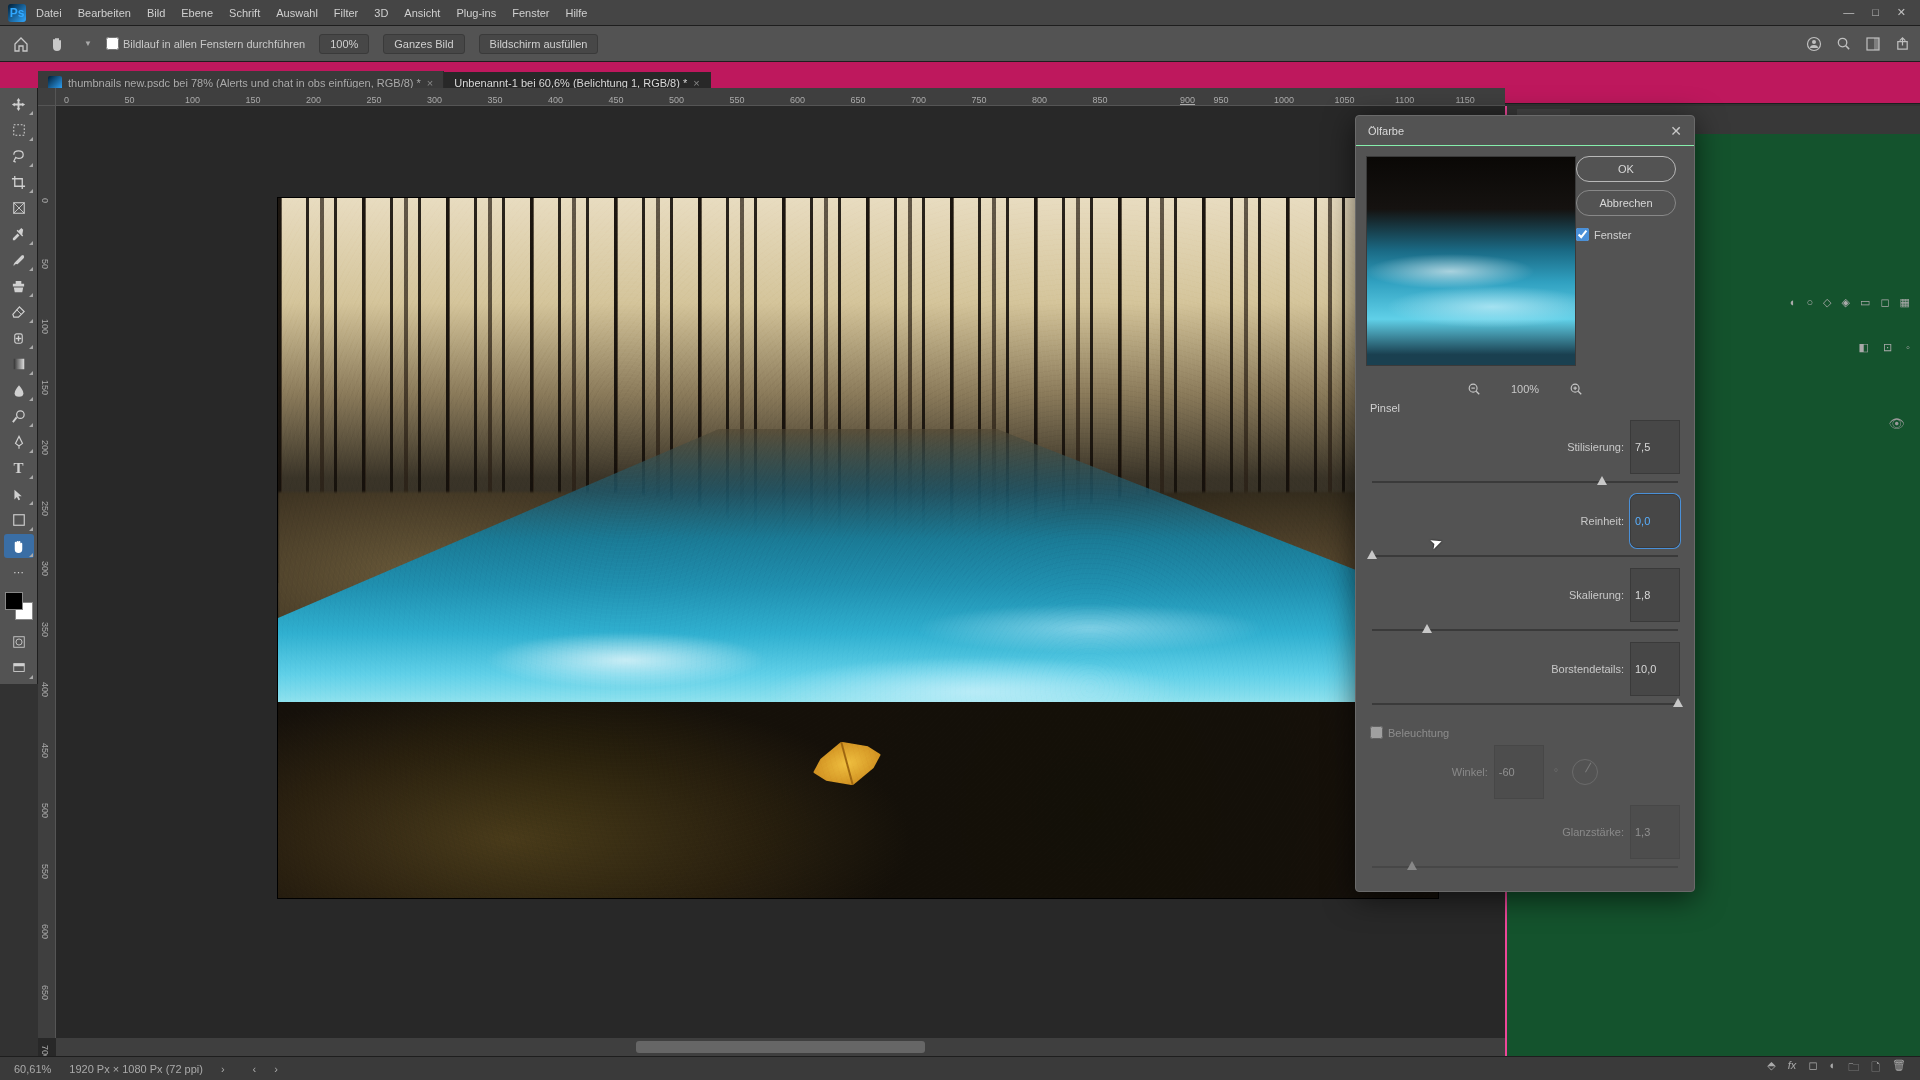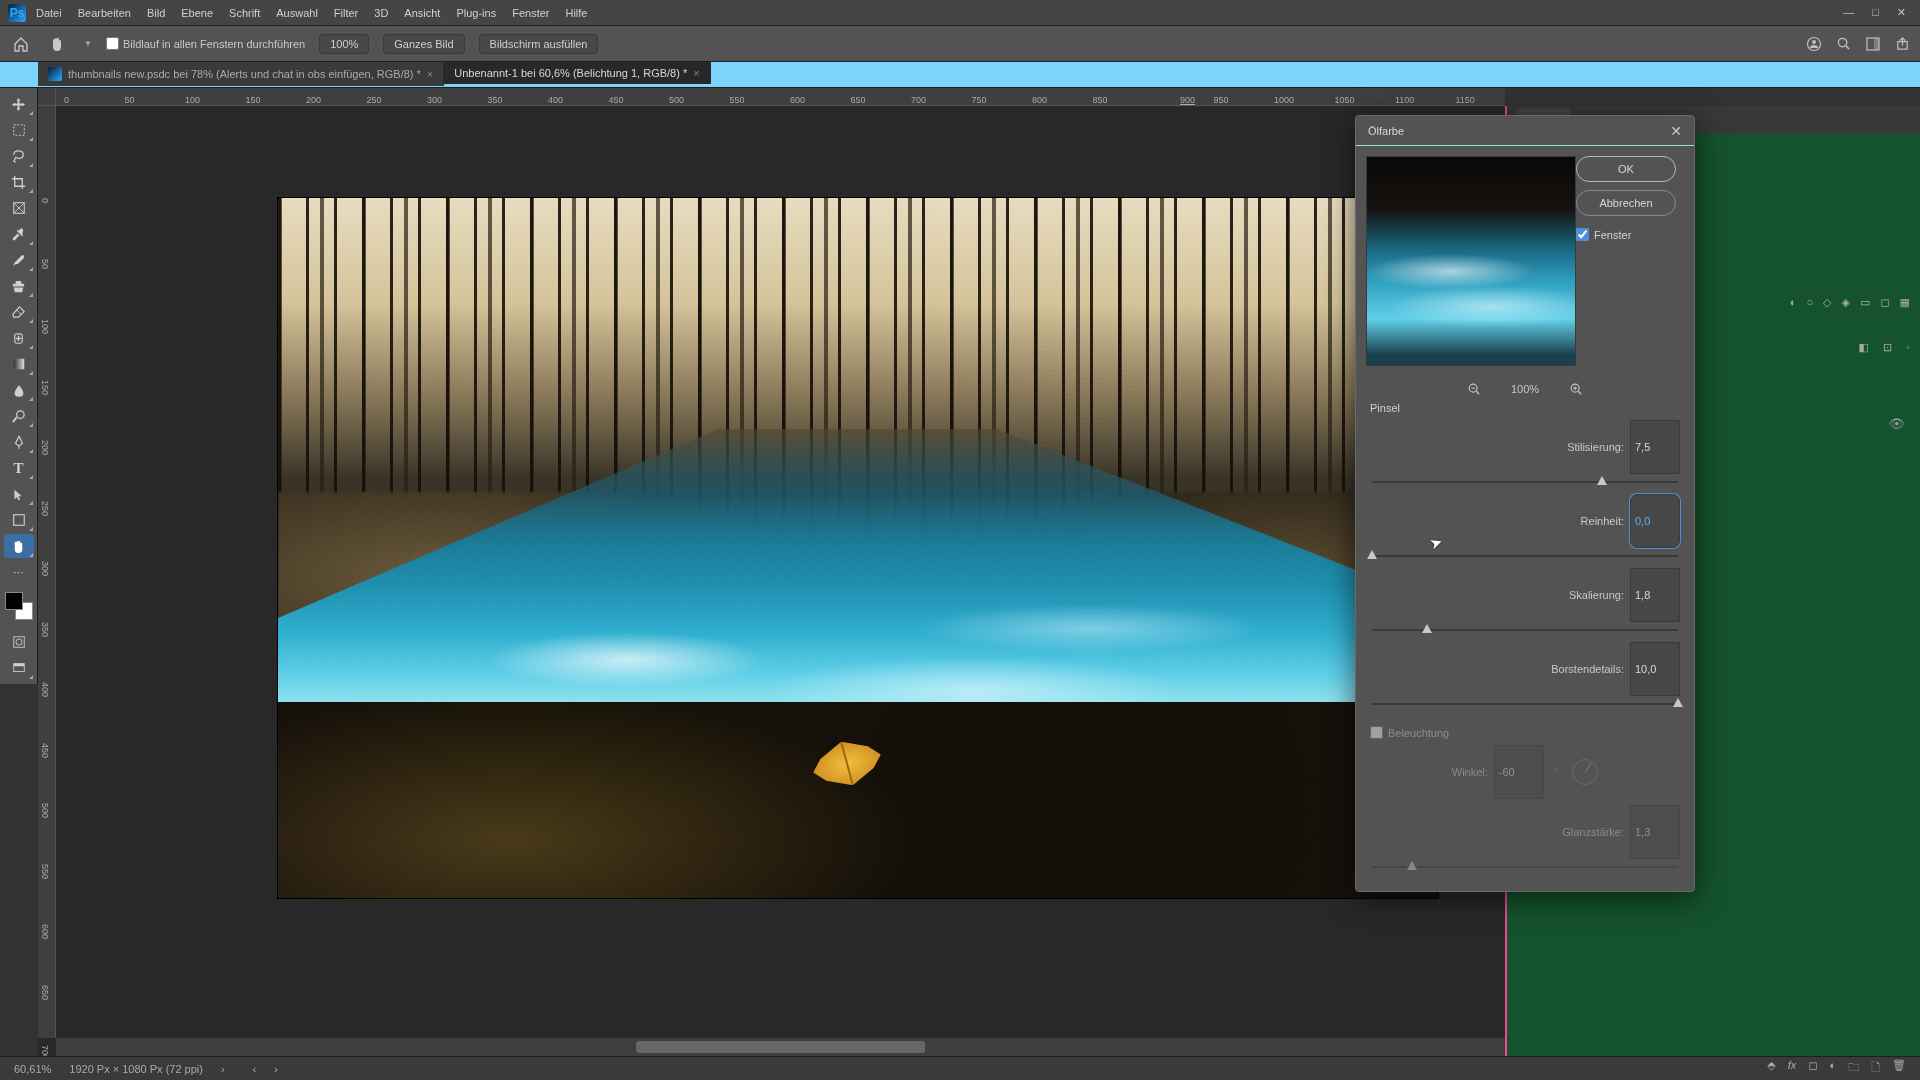--- a/index.html
+++ b/index.html
@@ -15,21 +15,21 @@
 .optbar { height:36px; background:#535353; display:flex; align-items:center; padding:0 10px; gap:14px; border-bottom:1px solid #1e1e1e; }
 .home-icn { width:22px; height:22px; display:flex; align-items:center; justify-content:center; }
 .hand-icn { width:22px; height:22px; display:flex; align-items:center; justify-content:center; }
 .drop-arr { font-size:8px; color:#aaa; margin-left:2px; }
 .opt-check { display:flex; align-items:center; gap:4px; color:#c8c8c8; }
 .opt-check input { accent-color:#666; }
 .opt-box { padding:3px 10px; background:#474747; border:1px solid #3a3a3a; border-radius:3px; color:#d0d0d0; }
 .optbar-right { margin-left:auto; display:flex; align-items:center; gap:14px; color:#c0c0c0; }
 
 
-.tabbar { height:26px; background:#7dd3fc; display:flex; align-items:flex-start; padding-left:38px; border-bottom:1px solid #1e1e1e; }
+.tabbar { height:42px; background:#be185d; display:flex; align-items:center; padding-left:38px; border-bottom:1px solid #1e1e1e; }
 .doctab { padding:5px 10px; background:#3a3a3a; color:#aaa; display:flex; align-items:center; gap:6px; border-right:1px solid #2a2a2a; }
 .doctab.active { background:#282828; color:#d8d8d8; }
 .doctab .clos { font-size:11px; color:#888; }
 .ps-small { width:14px; height:14px; background:linear-gradient(135deg,#001e36,#31a8ff); border-radius:2px; }
 
 
 .toolbox { position:absolute; left:0; top:88px; width:38px; background:#535353; display:flex; flex-direction:column; align-items:center; padding:4px 0; gap:2px; border-right:1px solid #1e1e1e; }
 .tool { width:30px; height:24px; display:flex; align-items:center; justify-content:center; border-radius:3px; color:#d0d0d0; position:relative; font-size:14px; }
 .tool.sel { background:#3a6ea5; }
 .tool .corner { position:absolute; right:1px; bottom:1px; width:0; height:0; border-left:4px solid transparent; border-bottom:4px solid #aaa; }

